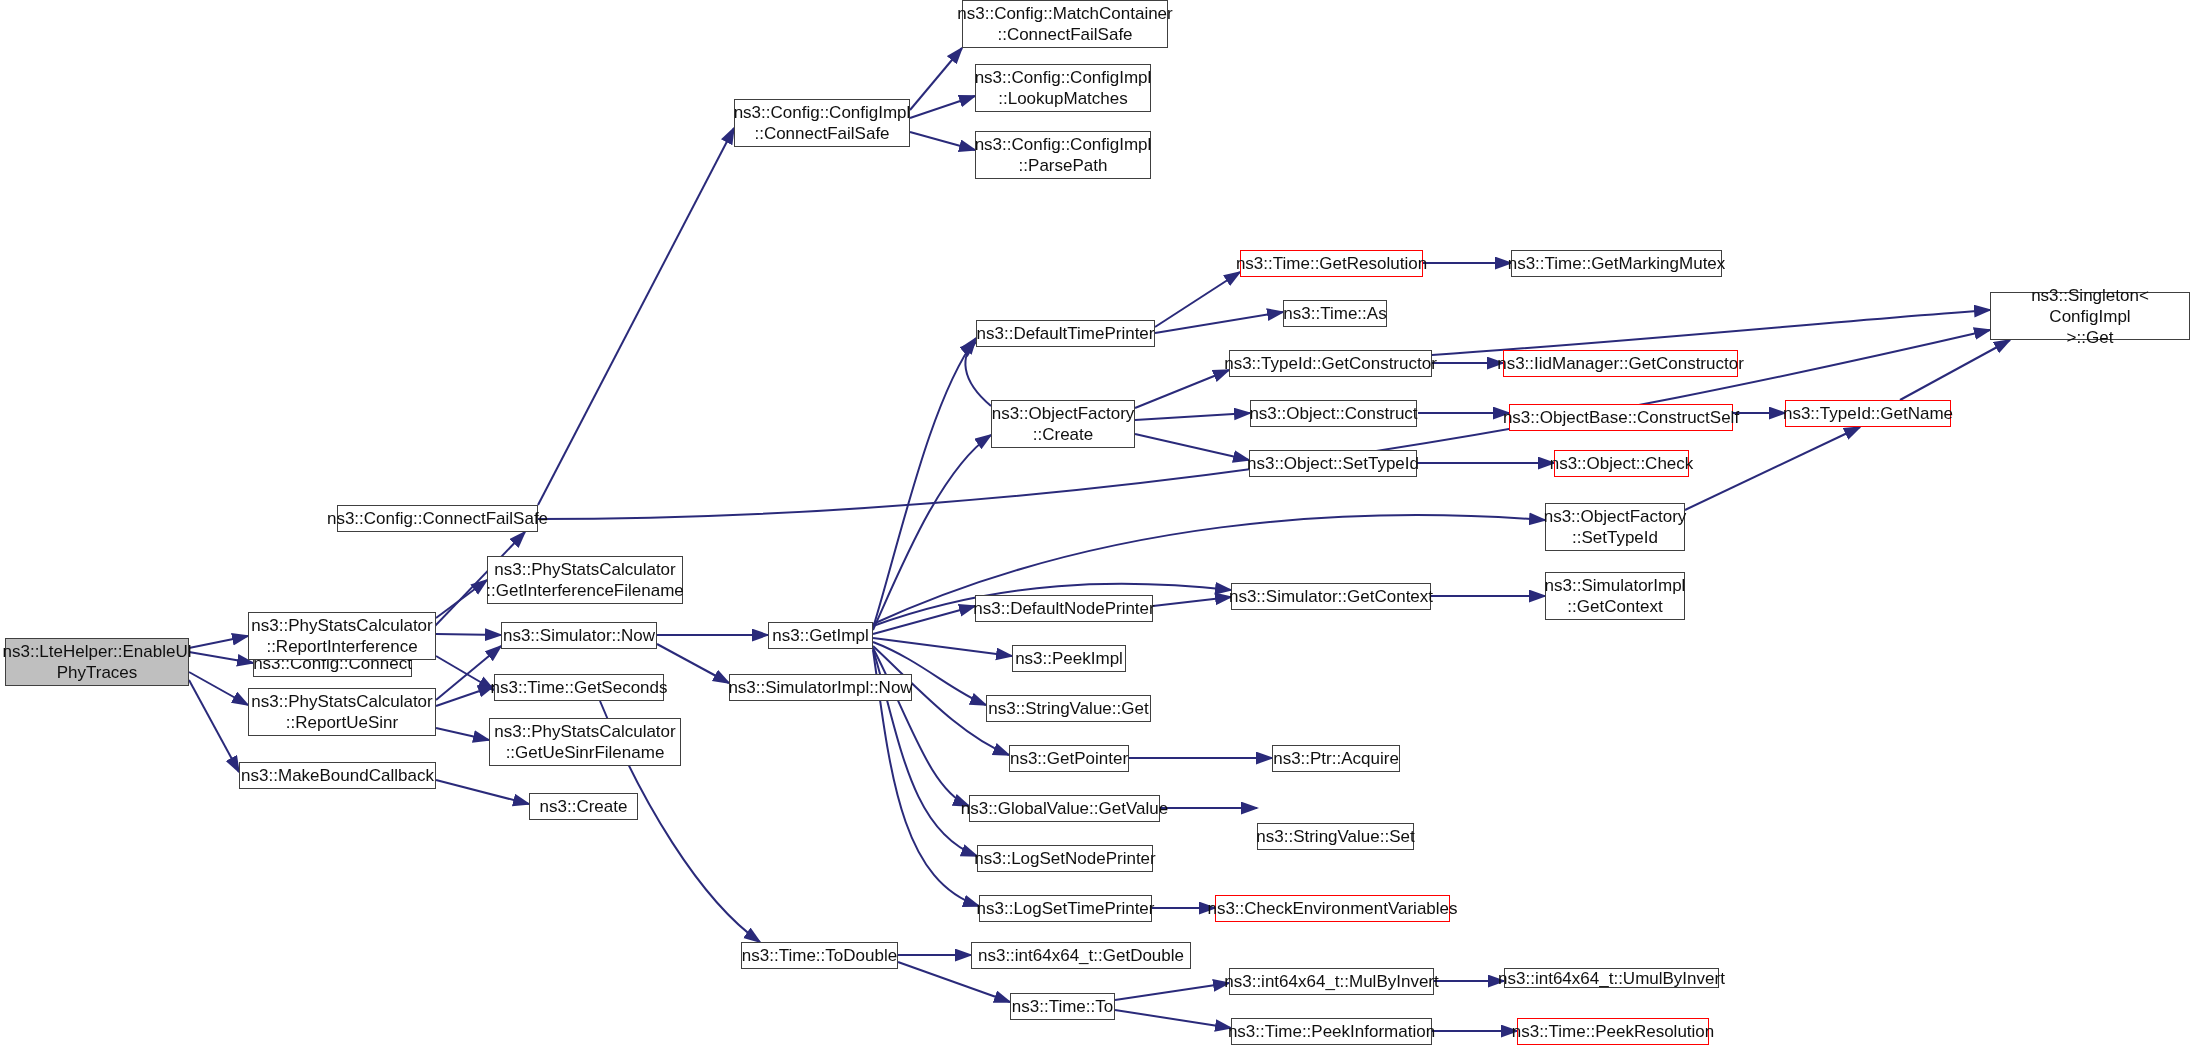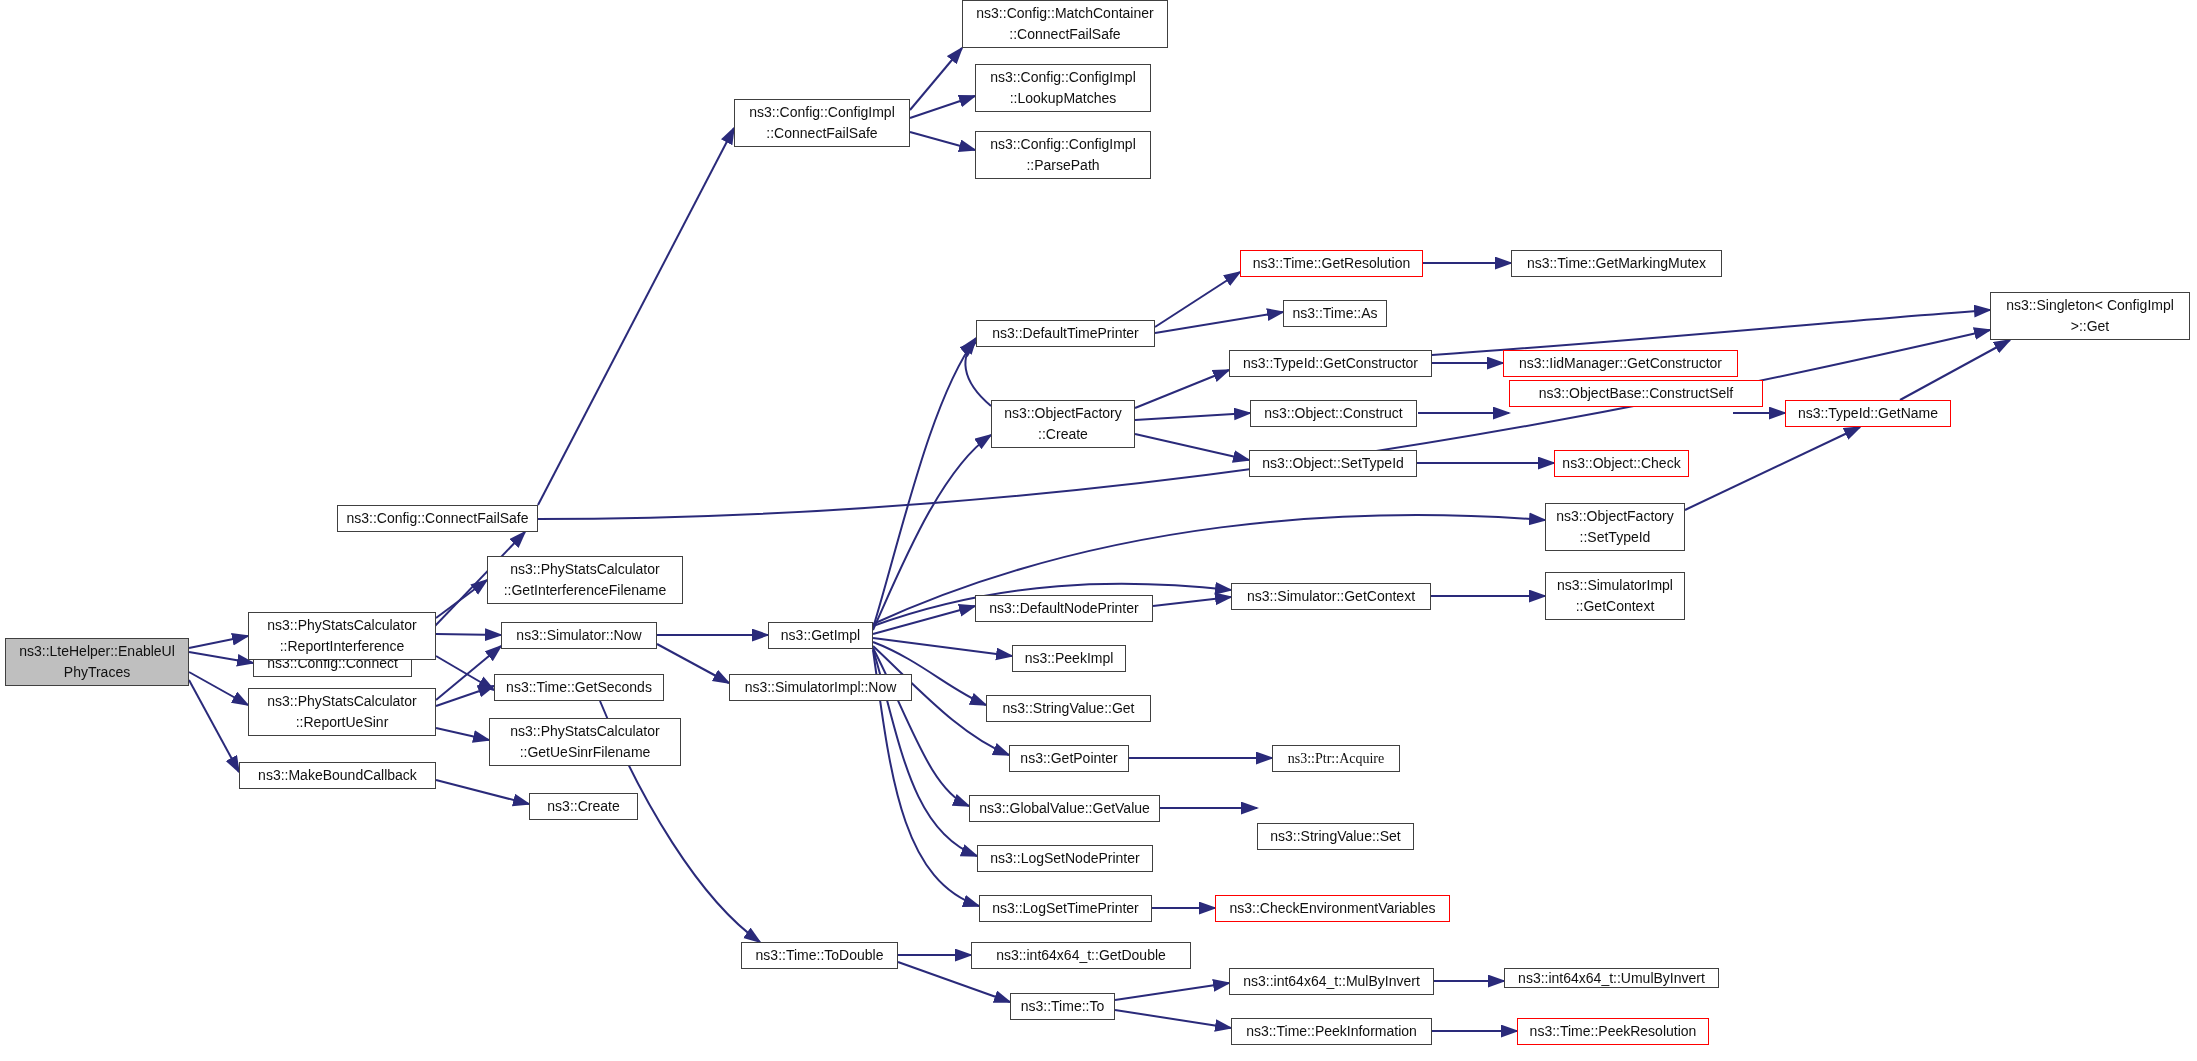--- a/index.html
+++ b/index.html
@@ -1,21 +1,21 @@
 <!DOCTYPE html>
 <html><head>
 <meta charset="utf-8">
 <style>
   html,body{margin:0;padding:0;background:#ffffff;}
   body{font-family:"Liberation Sans", sans-serif;}
   #canvas{position:relative;width:2197px;height:1061px;background:#fff;overflow:hidden;}
   svg.edges{position:absolute;left:0;top:0;width:2197px;height:1061px;}
   .node{position:absolute;box-sizing:border-box;display:flex;align-items:center;justify-content:center;
         text-align:center;background:#ffffff;border:1px solid #404040;color:#101010;
-        font-size:14px;line-height:21px;letter-spacing:0px;white-space:pre-line;padding:8px 4px;}
+        font-size:17px;line-height:21px;letter-spacing:0px;white-space:pre-line;padding:8px 4px;}
   .node.red{border:1px solid #ff0000;}
   .node.root{background:#bfbfbf;border:1px solid #404040;}
 </style>
 </head>
 <body>
 
 <div id="canvas">
   <svg class="edges" viewBox="0 0 2197 1061">
     <defs>
       <marker id="arrow" markerWidth="9" markerHeight="9" refX="8" refY="3.2" orient="auto" markerUnits="strokeWidth">
@@ -124,26 +124,26 @@
       <div class="node" style="left: 1229px; top: 350px; width: 203px; height: 27px;">ns3::TypeId::GetConstructor</div>
       <div class="node" style="left: 1250px; top: 400px; width: 167px; height: 27px;">ns3::Object::Construct</div>
       <div class="node" style="left: 1249px; top: 450px; width: 168px; height: 27px;">ns3::Object::SetTypeId</div>
       <div class="node" style="left: 1545px; top: 503px; width: 140px; height: 48px;">ns3::ObjectFactory
 ::SetTypeId</div>
       <div class="node" style="left: 1231px; top: 583px; width: 200px; height: 27px;">ns3::Simulator::GetContext</div>
       <div class="node" style="left: 1545px; top: 572px; width: 140px; height: 48px;">ns3::SimulatorImpl
 ::GetContext</div>
       <div class="node" style="left: 1511px; top: 250px; width: 211px; height: 27px;">ns3::Time::GetMarkingMutex</div>
       <div class="node red" style="left: 1503px; top: 350px; width: 235px; height: 27px;">ns3::IidManager::GetConstructor</div>
-      <div class="node red" style="left: 1509px; top: 380px; width: 254px; height: 27px; text-align: center;">ns3::ObjectBase::ConstructSelf</div>
+      <div class="node red" style="left: 1509px; top: 404px; width: 224px; height: 27px; text-align: center;">ns3::ObjectBase::ConstructSelf</div>
       <div class="node red" style="left: 1554px; top: 450px; width: 135px; height: 27px;">ns3::Object::Check</div>
       <div class="node red" style="left: 1785px; top: 400px; width: 166px; height: 27px;">ns3::TypeId::GetName</div>
       <div class="node" style="left: 1990px; top: 292px; width: 200px; height: 48px;">ns3::Singleton&lt; ConfigImpl
 &gt;::Get</div>
-      <div class="node" style="left: 1272px; top: 745px; width: 128px; height: 27px; font-family: Liberation Serif, serif;">ns3::Ptr::Acquire</div>
+      <div class="node" style="left: 1272px; top: 745px; width: 128px; height: 27px;">ns3::Ptr::Acquire</div>
       <div class="node" style="left: 1257px; top: 795px; width: 157px; height: 27px; margin-top: 28px;">ns3::StringValue::Set</div>
       <div class="node red" style="left: 1215px; top: 895px; width: 235px; height: 27px;">ns3::CheckEnvironmentVariables</div>
       <div class="node" style="left: 971px; top: 942px; width: 220px; height: 27px;">ns3::int64x64_t::GetDouble</div>
       <div class="node" style="left: 1010px; top: 993px; width: 105px; height: 27px;">ns3::Time::To</div>
       <div class="node" style="left: 1229px; top: 968px; width: 205px; height: 27px;">ns3::int64x64_t::MulByInvert</div>
       <div class="node" style="left: 1231px; top: 1018px; width: 201px; height: 27px;">ns3::Time::PeekInformation</div>
       <div class="node" style="left: 1504px; top: 968px; width: 215px; height: 20px;">ns3::int64x64_t::UmulByInvert</div>
       <div class="node red" style="left: 1517px; top: 1018px; width: 192px; height: 27px;">ns3::Time::PeekResolution</div>
     </div>
 </div>

